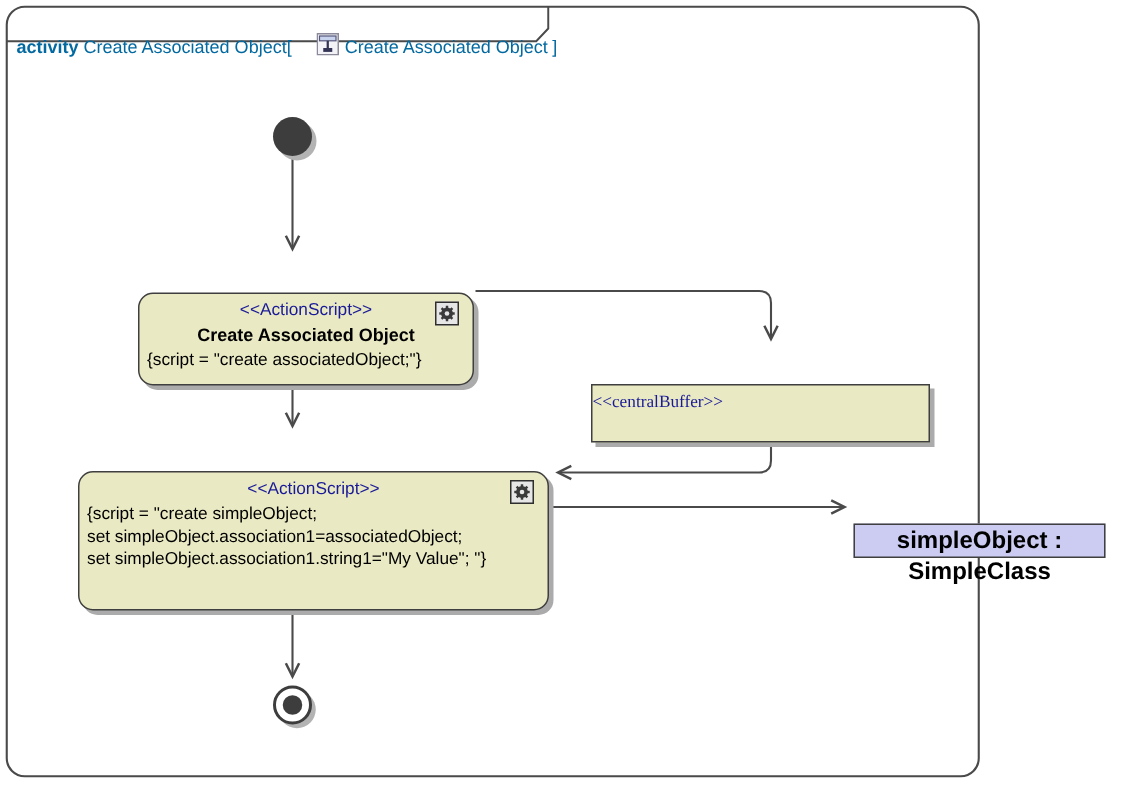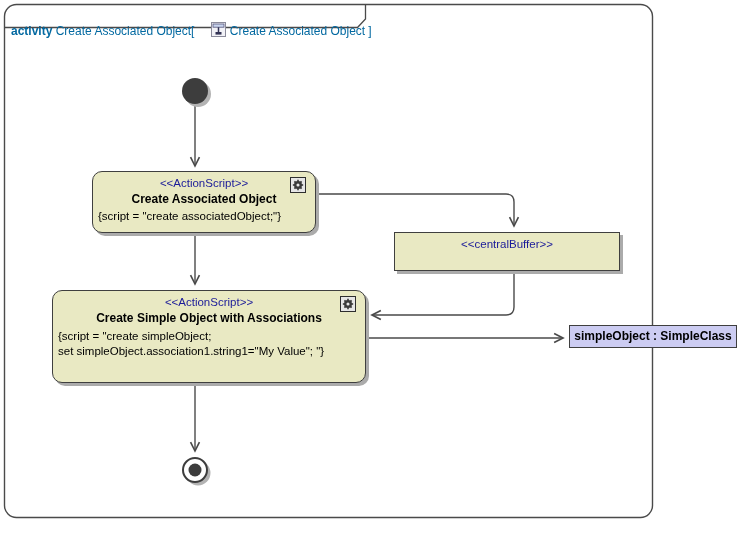--- a/index.html
+++ b/index.html
@@ -1,32 +1,32 @@
 <!DOCTYPE html>
 <html><head>
 <meta charset="utf-8">
 <style>
   html,body{margin:0;padding:0;}
   body{
     width:748px;height:535px;position:relative;background:#ffffff;
     font-family:"Liberation Sans", sans-serif;overflow:hidden;
   }
   #wires{position:absolute;left:0;top:0;z-index:1;}
-  .node{position:absolute;z-index:2;box-sizing:border-box;}
+  .node{position:absolute;z-index:2;box-sizing:border-box;margin-top:24px;}
   .action{
     background:#e9e9c3;border:1.5px solid #3f3f3f;border-radius:10px;
     box-shadow:3px 3px 0 #ababab;text-align:center;
   }
   .buffer{
     background:#e9e9c3;border:1.5px solid #3f3f3f;
-    box-shadow:3px 3px 0 #ababab;text-align:center;
+    box-shadow:3px 3px 0 #ababab;text-align:left;font-family:Liberation Serif, serif;
   }
   .objnode{
     background:#ccccf2;border:1.5px solid #3f3f3f;text-align:center;
-    font-weight:bold;font-size:12px;color:#000;line-height:21px;
+    font-weight:bold;font-size:16px;color:#000;line-height:21px;
   }
   .stereo{color:#1a1a99;font-size:11.5px;margin-top:4px;line-height:14px;}
   .nname{color:#000;font-weight:bold;font-size:12px;line-height:16px;margin-top:1px;}
   .script{color:#000;font-size:11.5px;text-align:left;padding:2px 4px 0 5px;line-height:15px;}
   .gearbox{
     position:absolute;top:5px;right:9px;width:16px;height:16px;
     background:#e6e6e6;border:1px solid #2e2e2e;box-sizing:border-box;
     display:flex;align-items:center;justify-content:center;
   }
   #frame-title{
@@ -96,23 +96,23 @@
     </svg>
   </div>
 </div>
 
 <div class="node buffer" style="left:394px;top:232px;width:226px;height:39px;">
   <div class="stereo">&lt;&lt;centralBuffer&gt;&gt;</div>
 </div>
 
 <div class="node action" style="left:52px;top:290px;width:314px;height:93px;">
   <div class="stereo">&lt;&lt;ActionScript&gt;&gt;</div>
-  <div class="nname">Create Simple Object with Associations</div>
   <div class="script" style="padding-top:3px;">
     <div>{script = "create simpleObject;</div>
+    <div>set simpleObject.association1=associatedObject;</div>
     <div>set simpleObject.association1.string1="My Value"; "}</div>
   </div>
   <div class="gearbox">
     <svg width="12" height="12" viewBox="0 0 14 14">
       <g stroke="#3a3a3a" stroke-width="1.9">
         <line x1="7" y1="1" x2="7" y2="13"></line>
           <line x1="1" y1="7" x2="13" y2="7"></line>
         <line x1="2.8" y1="2.8" x2="11.2" y2="11.2"></line>
           <line x1="11.2" y1="2.8" x2="2.8" y2="11.2"></line>
       </g>

